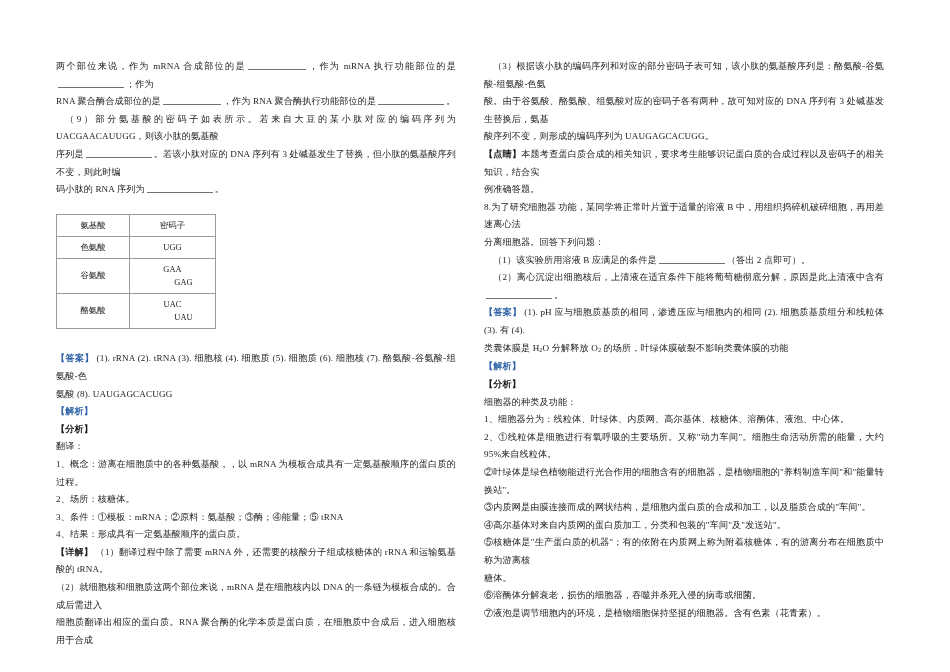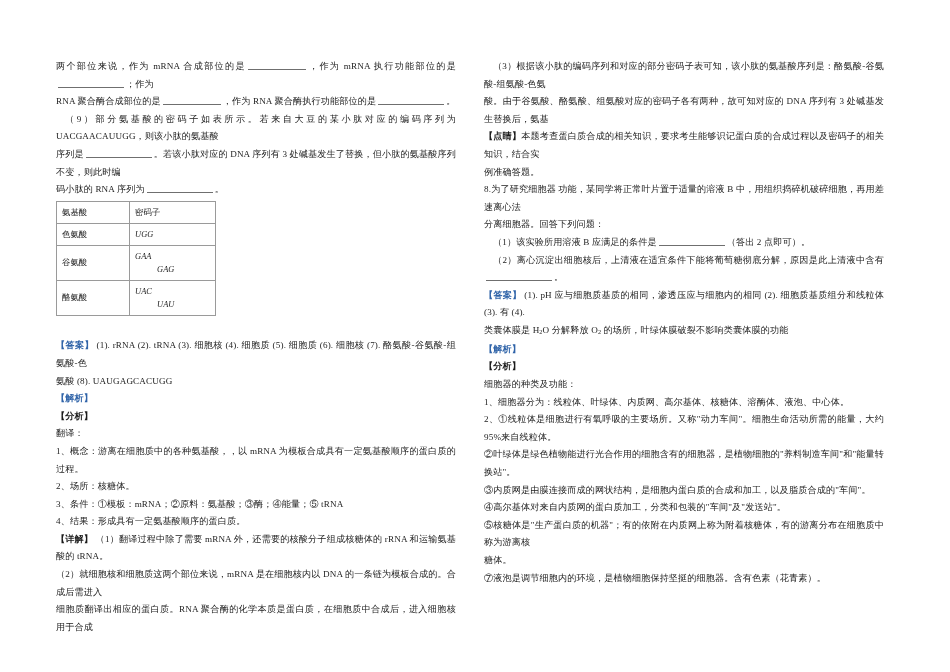--- a/index.html
+++ b/index.html
@@ -55,31 +55,31 @@
     color: #2f63a8;
     font-weight: bold;
   }
   .tag-dark {
     color: #1a1a1a;
     font-weight: bold;
   }
   .lat {
     font-family: "Liberation Serif", "DejaVu Serif", serif;
     letter-spacing: 0.1px;
-    font-style: italic;
   }
   .gap {
     height: 17.6px;
   }
   
   table.codon {
     border-collapse: collapse;
-    margin: 2px 0 4px 0;
+    margin: 15px 0 4px 0;
     width: 137px;
     table-layout: fixed;
+    text-align: center;
   }
   table.codon td {
     border: 1px solid #9a9a9a;
     font-size: 8.4px;
     line-height: 13px;
     padding: 4px 5px;
     vertical-align: middle;
     color: #222;
   }
   table.codon td.c1 { width: 62px; }
@@ -159,20 +159,21 @@
       <p><span class="tag-dark">【详解】</span> <span>（1）翻译过程中除了需要 mRNA 外，还需要的核酸分子组成核糖体的 rRNA 和运输氨基酸的 tRNA。</span></p>
       <p>（2）就细胞核和细胞质这两个部位来说，mRNA 是在细胞核内以 DNA 的一条链为模板合成的。合成后需进入</p>
       <p>细胞质翻译出相应的蛋白质。RNA 聚合酶的化学本质是蛋白质，在细胞质中合成后，进入细胞核用于合成</p>
 
     </div>
 
     <div class="col">
 
       <p class="ind">（3）根据该小肽的编码序列和对应的部分密码子表可知，该小肽的氨基酸序列是：酪氨酸-谷氨酸-组氨酸-色氨</p>
       <p>酸。由于谷氨酸、酪氨酸、组氨酸对应的密码子各有两种，故可知对应的 DNA 序列有 3 处碱基发生替换后，氨基</p>
+      <p>酸序列不变，则形成的编码序列为 UAUGAGCACUGG。</p>
 
       <p><span class="tag-dark">【点睛】</span><span>本题考查蛋白质合成的相关知识，要求考生能够识记蛋白质的合成过程以及密码子的相关知识，结合实</span></p>
       <p>例准确答题。</p>
 
       <p>8.为了研究细胞器   功能，某同学将正常叶片置于适量的溶液 B 中，用组织捣碎机破碎细胞，再用差速离心法</p>
       <p>分离细胞器。回答下列问题：</p>
 
       <p class="ind"><span>（1）该实验所用溶液 B 应满足的条件是</span><span class="blank w2"></span><span>（答出 2 点即可）。</span></p>
 
       <p class="ind"><span>（2）离心沉淀出细胞核后，上清液在适宜条件下能将葡萄糖彻底分解，原因是此上清液中含有</span><span class="blank w2"></span><span>。</span></p>
@@ -185,17 +186,18 @@
       <p><span class="tag-dark">【分析】</span></p>
       <p>细胞器的种类及功能：</p>
 
       <p>1、细胞器分为：线粒体、叶绿体、内质网、高尔基体、核糖体、溶酶体、液泡、中心体。</p>
       <p>2、①线粒体是细胞进行有氧呼吸的主要场所。又称"动力车间"。细胞生命活动所需的能量，大约 95%来自线粒体。</p>
       <p>②叶绿体是绿色植物能进行光合作用的细胞含有的细胞器，是植物细胞的"养料制造车间"和"能量转换站"。</p>
       <p>③内质网是由膜连接而成的网状结构，是细胞内蛋白质的合成和加工，以及脂质合成的"车间"。</p>
       <p>④高尔基体对来自内质网的蛋白质加工，分类和包装的"车间"及"发送站"。</p>
       <p>⑤核糖体是"生产蛋白质的机器"；有的依附在内质网上称为附着核糖体，有的游离分布在细胞质中称为游离核</p>
       <p>糖体。</p>
+      <p>⑥溶酶体分解衰老，损伤的细胞器，吞噬并杀死入侵的病毒或细菌。</p>
       <p>⑦液泡是调节细胞内的环境，是植物细胞保持坚挺的细胞器。含有色素（花青素）。</p>
 
     </div>
   </div>
 </div>
 
 </body></html>

